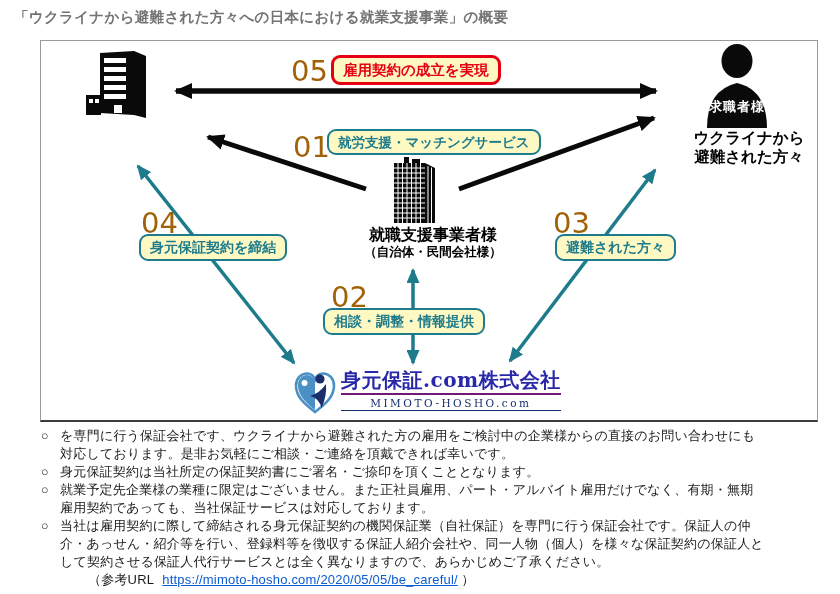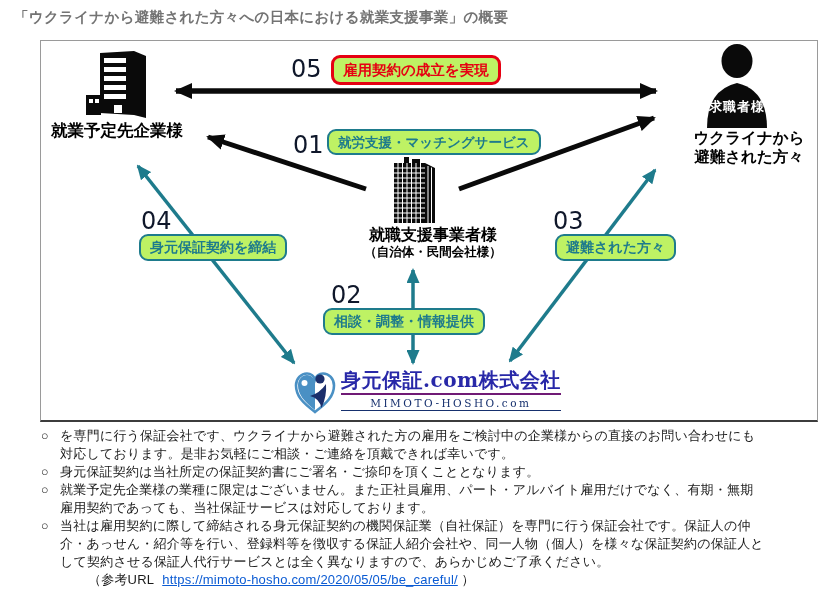--- a/index.html
+++ b/index.html
@@ -14,24 +14,24 @@
   }
   .diagram{
     position:absolute;left:40px;top:40px;width:778px;height:382px;
     border:1px solid #9a9a9a;border-bottom:2.5px solid #3c3c3c;
     background:#fff;box-sizing:border-box;
   }
   .arrow-layer{position:absolute;left:0;top:0;width:778px;height:382px;}
   .abs{position:absolute;}
   .entity-label{font-weight:900;color:#000;text-align:center;line-height:1.25;}
   .step-num{
-    font-family:"DejaVu Sans",sans-serif;font-size:24px;color:#0f172a;line-height:1;
+    font-family:"DejaVu Sans",sans-serif;font-size:29px;color:#a16207;line-height:1;
   }
   .step-box{
-    background:#bef264;border:2.5px solid #1e7b8c;border-radius:9px;
+    background:#fef9c3;border:2.5px solid #1e7b8c;border-radius:9px;
     color:#1e7b8c;font-family:"DejaVu Serif",serif;font-weight:600;
     font-size:14px;padding:2px 9px;white-space:nowrap;line-height:1.35;
   }
   .step-box.red{
     border:3px solid #e60012;color:#e60012;font-size:14.5px;font-weight:700;
   }
   .person-overlay{
     color:#fff;font-weight:900;font-size:13px;letter-spacing:1px;
     text-align:center;
   }
@@ -88,21 +88,20 @@
     <rect x="18" y="9" width="22" height="5" fill="#fff"></rect>
     <rect x="18" y="18" width="22" height="5" fill="#fff"></rect>
     <rect x="18" y="27" width="22" height="5" fill="#fff"></rect>
     <rect x="18" y="36" width="22" height="5" fill="#fff"></rect>
     <rect x="18" y="45" width="22" height="5" fill="#fff"></rect>
     <rect x="0" y="46" width="15" height="20" fill="#0a0a0a"></rect>
     <rect x="3" y="50" width="4" height="4" fill="#fff"></rect>
     <rect x="9" y="50" width="4" height="4" fill="#fff"></rect>
     <rect x="28" y="56" width="8" height="8" fill="#fff"></rect>
   </svg>
-  <div class="abs entity-label" style="left:0px;top:79px;width:152px;font-size:16.5px;">就業予定先企業様</div>
 
   <svg class="abs" style="left:656px;top:3px;" width="80" height="84" viewBox="0 0 80 84">
     <ellipse cx="40" cy="17" rx="15.5" ry="17" fill="#0a0a0a"></ellipse>
     <path d="M10,84 Q10,46 40,39 Q70,46 70,84 Z" fill="#0a0a0a"></path>
   </svg>
   <div class="abs person-overlay" style="left:656px;top:57px;width:80px;">求職者様</div>
   <div class="abs entity-label" style="left:626px;top:87px;width:164px;font-size:15.5px;">
     <div>ウクライナから</div>
     <div>避難された方々</div>
   </div>

